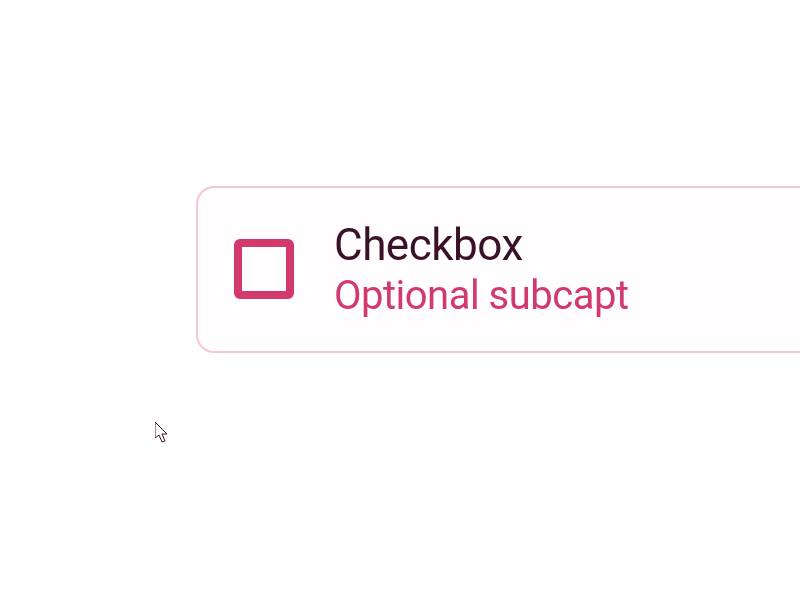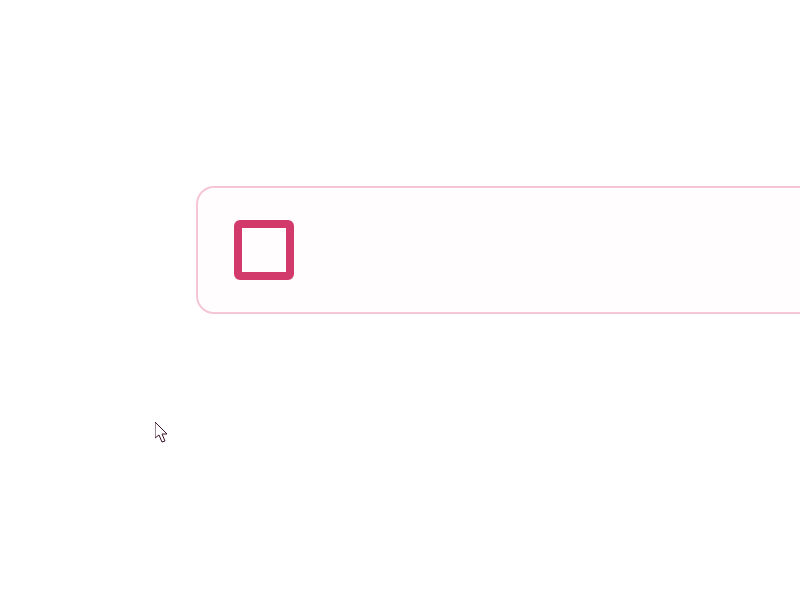--- a/index.html
+++ b/index.html
@@ -63,18 +63,20 @@
       height: 22px;
       pointer-events: none;
     }
   </style>
 </head>
 <body>
 
 <div class="checkbox-card">
   <div class="checkbox-box"></div>
   <div class="text-group">
+    <div class="checkbox-label">Checkbox</div>
+    <div class="checkbox-subcaption">Optional subcapt</div>
   </div>
 </div>
 
 <svg class="cursor" viewBox="0 0 16 22">
   <path d="M0 0 L0 16 L4 13 L7 20 L10 19 L7 12 L12 12 Z" fill="#ffffff" stroke="#3a1128" stroke-width="1"></path>
 </svg>
 
 </body></html>

